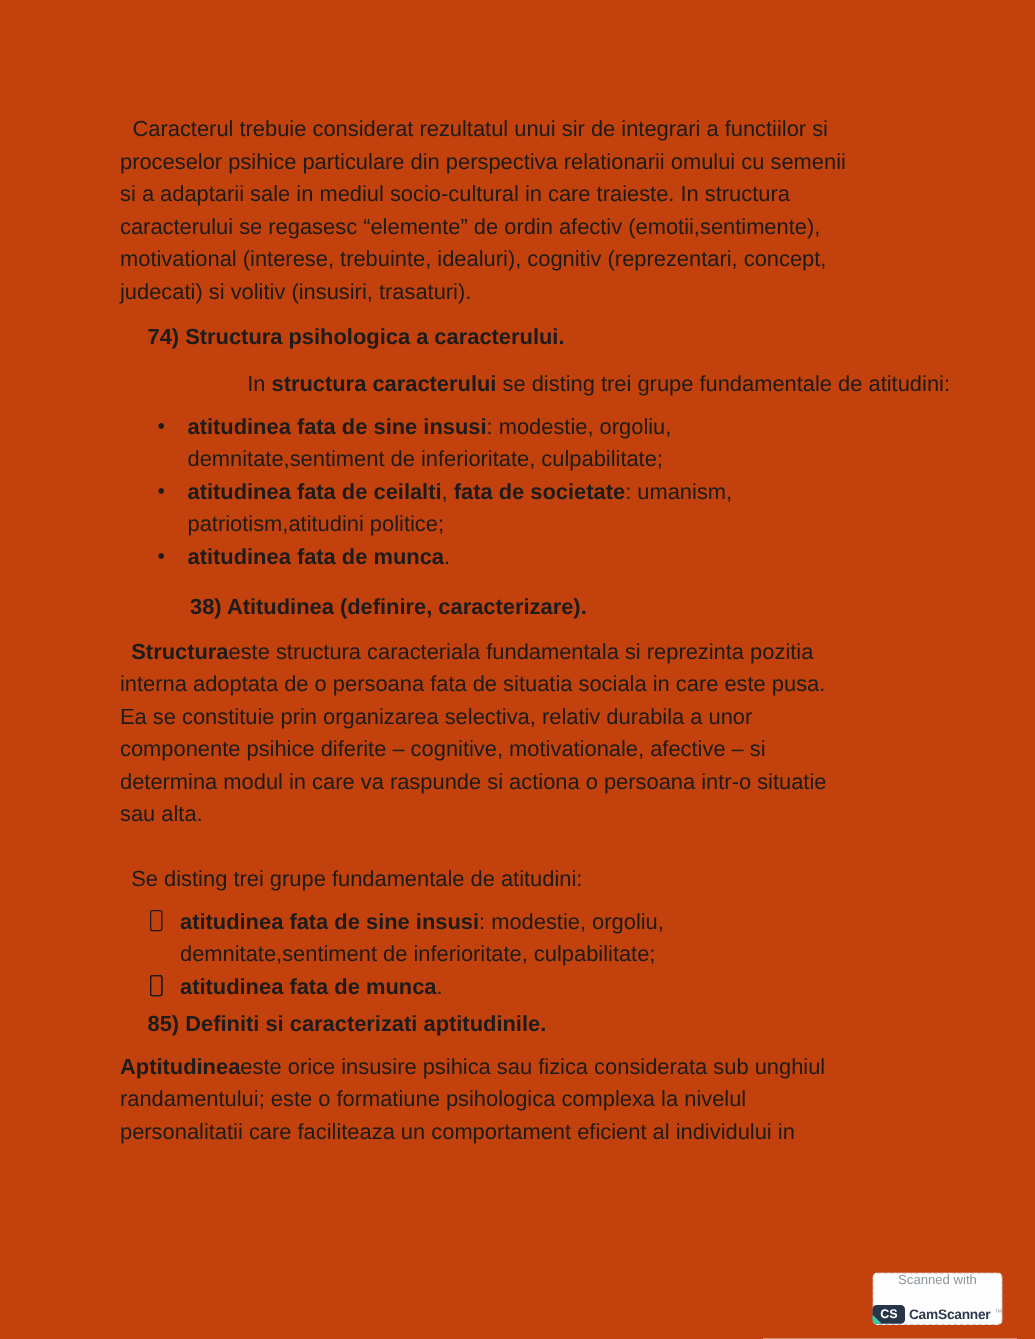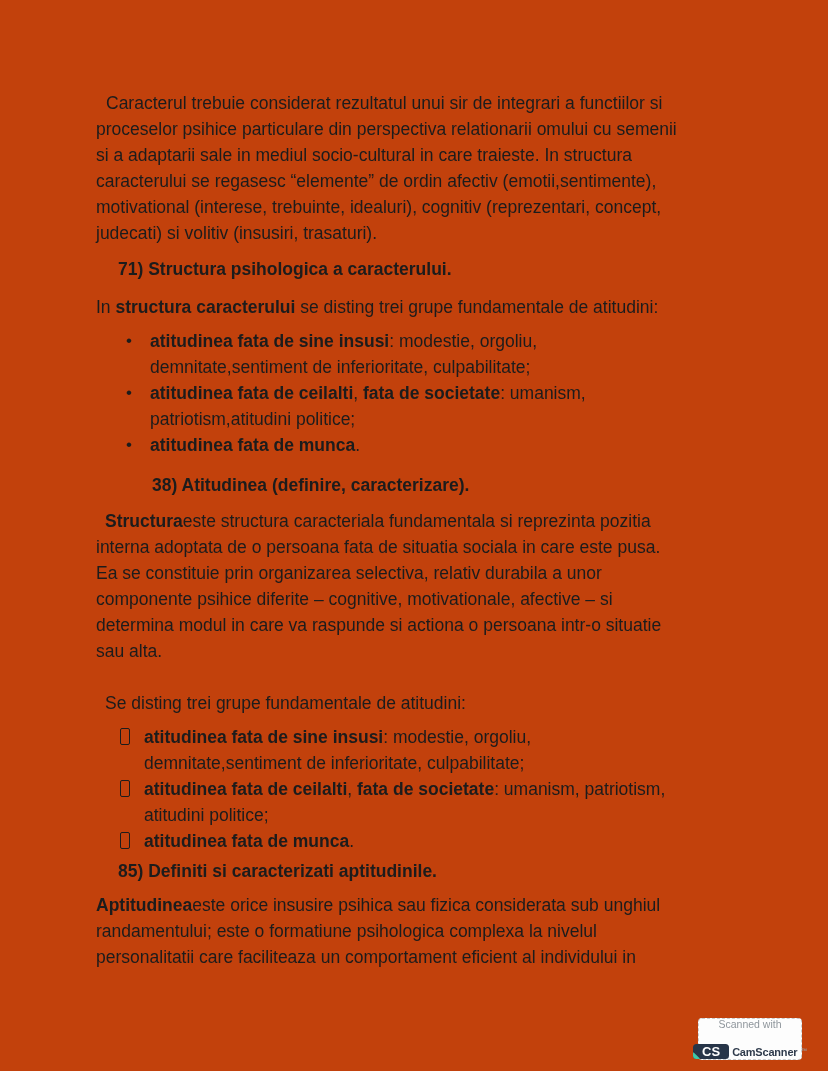--- a/index.html
+++ b/index.html
@@ -29,21 +29,21 @@
     line-height: 26px;
   }
   .runs { white-space: pre-wrap; }
   .b { font-weight: bold; }
 
   p, h3, ul { margin: 0; padding: 0; }
 
   .para-first  { text-indent: 10px; }
   .h { font-weight: bold; font-size: 17.5px; line-height: 26px; }
   .h83 { margin-top: 10px; padding-left: 22px; }
-  .intro-83 { margin-top: 12px; }
+  .intro-83 { margin-top: 12px; text-align: right; }
   ul.list { list-style: none; }
   .list-83 { margin-top: 8px; }
   .list li {
     position: relative;
     padding-left: 54px;
     line-height: 26px;
   }
   .marker-dot {
     position: absolute;
     left: 30px;
@@ -90,26 +90,26 @@
     line-height: 11px;
     color: #8f969c;
   }
   .badge-bottom {
     display: flex;
     align-items: center;
     gap: 3px;
   }
   .cs-logo {
     position: relative;
-    width: 36px;
+    width: 26px;
     height: 15px;
     border-radius: 3.5px;
     background: #273548;
     color: #ffffff;
-    font-size: 13px;
+    font-size: 10px;
     font-weight: bold;
     display: flex;
     align-items: center;
     justify-content: center;
     overflow: hidden;
   }
   .cs-logo::after {
     content: "";
     position: absolute;
     left: -4px;
@@ -139,21 +139,21 @@
 <div class="page">
   <div class="content">
 
     <p class="runs para-first"><span>Caracterul trebuie considerat rezultatul unui sir de integrari a functiilor si
 proceselor psihice particulare din perspectiva relationarii omului cu semenii
 si a adaptarii sale in mediul socio-cultural in care traieste. In structura
 caracterului se regasesc “elemente” de ordin afectiv (emotii,sentimente),
 motivational (interese, trebuinte, idealuri), cognitiv (reprezentari, concept,
 judecati) si volitiv (insusiri, trasaturi).</span></p>
 
-    <h3 class="h h83">71) Structura psihologica a caracterului.</h3>
+    <h3 class="h h83">74) Structura psihologica a caracterului.</h3>
 
     <p class="runs intro-83"><span>In </span><span class="b">structura caracterului</span><span> se disting trei grupe fundamentale de atitudini:</span></p>
 
     <ul class="list list-83">
       <li>
         <span class="marker-dot">•</span>
         <span class="runs"><span class="b">atitudinea fata de sine insusi</span><span>: modestie, orgoliu,
 demnitate,sentiment de inferioritate, culpabilitate;</span></span>
       </li>
       <li>
@@ -179,22 +179,20 @@
     <p class="runs se-disting"><span>Se disting trei grupe fundamentale de atitudini:</span></p>
 
     <ul class="list list-84">
       <li>
         <span class="marker-tofu"></span>
         <span class="runs"><span class="b">atitudinea fata de sine insusi</span><span>: modestie, orgoliu,
 demnitate,sentiment de inferioritate, culpabilitate;</span></span>
       </li>
       <li>
         <span class="marker-tofu"></span>
-        <span class="runs"><span class="b">atitudinea fata de ceilalti</span><span>, </span><span class="b">fata de societate</span><span>: umanism, patriotism,
-atitudini politice;</span></span>
       </li>
       <li>
         <span class="marker-tofu"></span>
         <span class="runs"><span class="b">atitudinea fata de munca</span><span>.</span></span>
       </li>
     </ul>
 
     <h3 class="h h85">85) Definiti si caracterizati aptitudinile.</h3>
 
     <p class="runs para-85"><span class="b">Aptitudinea</span><span>este orice insusire psihica sau fizica considerata sub unghiul

